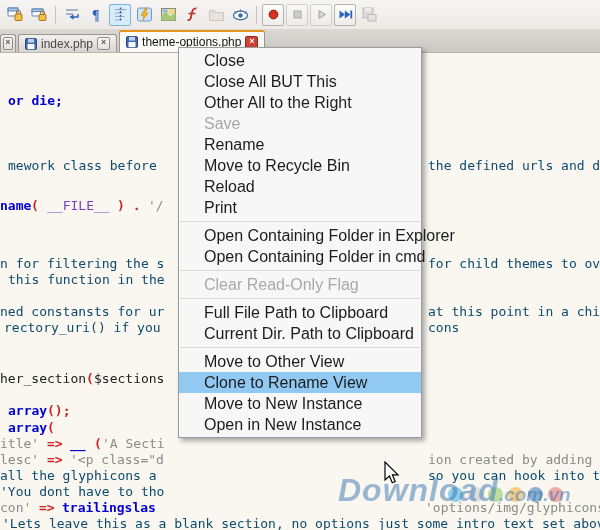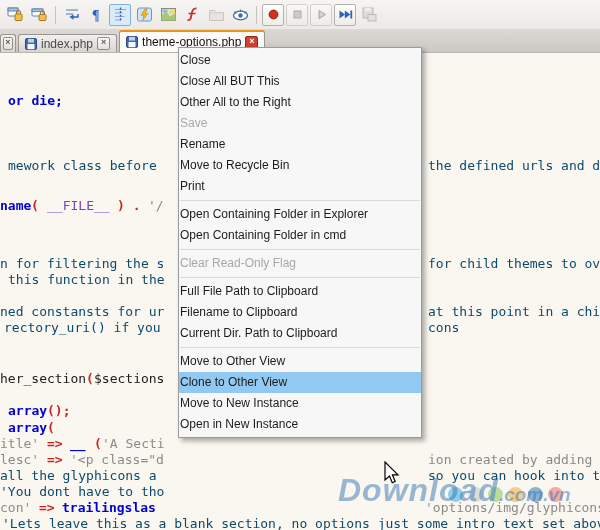--- a/index.html
+++ b/index.html
@@ -38,21 +38,21 @@
   .s-kw{color:#0000D4;font-weight:bold}
   .s-op{color:#CC2222;font-weight:bold}
   .s-str{color:#8A8A8A}
   .s-com{color:#0c4a6e}
   .s-magic{color:#7B3FC4;font-weight:normal}
   .s-plain{color:#202020}
   
   .menu{position:absolute;left:178px;top:47px;width:244px;background:#F7F7F7;
         border:1px solid #9B9B9B;box-shadow:3px 3px 5px rgba(0,0,0,.33);
         z-index:50;padding:2px 0;box-sizing:border-box}
-  .mitem{height:21px;line-height:21px;padding-left:1px;font-size:12px;color:#1C1C1C;white-space:nowrap}
+  .mitem{height:21px;line-height:21px;padding-left:25px;font-size:16px;color:#1C1C1C;white-space:nowrap}
   .mitem.hl{background:#91C9F2}
   .mitem.disabled{color:#A8A8A8}
   .msep{height:1px;background:#D8D8D8;margin:3px 1px}
   
   .watermark{position:absolute;left:338px;top:472px;z-index:60;color:rgba(55,118,182,.5);
              font-style:italic;font-weight:bold;pointer-events:none;white-space:nowrap}
   .wm-main{font-size:32px;letter-spacing:1px}
   .wm-suffix{font-size:19px}
   .dot{position:absolute;width:15px;height:15px;border-radius:50%;top:487px;z-index:40;opacity:.9}
   
@@ -221,33 +221,33 @@
     </div>
   <div class="codebg"></div>
   <div class="code-layer" id="code"><span class="cseg s-kw" style="left: 8px; top: 40px;">or die;</span><span class="cseg s-com" style="left: 8px; top: 105px;">mework class before</span><span class="cseg s-com" style="left: 428px; top: 105px;">the defined urls and d</span><span class="cseg s-kw" style="left: 0px; top: 145px;">name</span><span class="cseg s-op" style="left: 31px; top: 145px;">(</span><span class="cseg s-magic" style="left: 47px; top: 145px;">__FILE__</span><span class="cseg s-op" style="left: 117px; top: 145px;">) .</span><span class="cseg s-str" style="left: 148px; top: 145px;">'/</span><span class="cseg s-com" style="left: 0px; top: 203px;">n for filtering the s</span><span class="cseg s-com" style="left: 428px; top: 203px;">for child themes to ove</span><span class="cseg s-com" style="left: 8px; top: 219px;">this function in the</span><span class="cseg s-com" style="left: 0px; top: 251px;">ned constansts for ur</span><span class="cseg s-com" style="left: 428px; top: 251px;">at this point in a child</span><span class="cseg s-com" style="left: 4px; top: 267px;">rectory_uri() if you</span><span class="cseg s-com" style="left: 428px; top: 267px;">cons</span><span class="cseg s-plain" style="left: 0px; top: 318px;">her_section</span><span class="cseg s-op" style="left: 86px; top: 318px;">(</span><span class="cseg s-plain" style="left: 94px; top: 318px;">$sections</span><span class="cseg s-kw" style="left: 8px; top: 350px;">array</span><span class="cseg s-op" style="left: 47px; top: 350px;">();</span><span class="cseg s-kw" style="left: 8px; top: 367px;">array</span><span class="cseg s-op" style="left: 47px; top: 367px;">(</span><span class="cseg s-str" style="left: 0px; top: 383px;">itle'</span><span class="cseg s-op" style="left: 47px; top: 383px;">=&gt;</span><span class="cseg s-kw" style="left: 70px; top: 383px;">__</span><span class="cseg s-op" style="left: 94px; top: 383px;">(</span><span class="cseg s-str" style="left: 102px; top: 383px;">'A Secti</span><span class="cseg s-str" style="left: 0px; top: 399px;">lesc'</span><span class="cseg s-op" style="left: 47px; top: 399px;">=&gt;</span><span class="cseg s-str" style="left: 70px; top: 399px;">'&lt;p class="d</span><span class="cseg s-str" style="left: 428px; top: 399px;">ion created by adding a</span><span class="cseg s-com" style="left: 0px; top: 415px;">all the glyphicons a</span><span class="cseg s-com" style="left: 428px; top: 415px;">so you can hook into th</span><span class="cseg s-com" style="left: 0px; top: 431px;">'You dont have to tho</span><span class="cseg s-str" style="left: 0px; top: 447px;">con'</span><span class="cseg s-op" style="left: 39px; top: 447px;">=&gt;</span><span class="cseg s-kw" style="left: 62px; top: 447px;">trailingslas</span><span class="cseg s-str" style="left: 425px; top: 447px;">'options/img/glyphicons,</span><span class="cseg s-com" style="left: 2px; top: 463px;">'Lets leave this as a blank section, no options just some intro text set above</span></div>
   <div class="menu" id="menu">
       <div class="mitem">Close</div>
       <div class="mitem">Close All BUT This</div>
       <div class="mitem">Other All to the Right</div>
       <div class="mitem disabled">Save</div>
       <div class="mitem">Rename</div>
       <div class="mitem">Move to Recycle Bin</div>
+      <div class="mitem">Reload</div>
       <div class="mitem">Print</div>
       <div class="msep"></div>
       <div class="mitem">Open Containing Folder in Explorer</div>
       <div class="mitem">Open Containing Folder in cmd</div>
       <div class="msep"></div>
       <div class="mitem disabled">Clear Read-Only Flag</div>
       <div class="msep"></div>
       <div class="mitem">Full File Path to Clipboard</div>
-      <div class="mitem">Filename to Clipboard</div>
       <div class="mitem">Current Dir. Path to Clipboard</div>
       <div class="msep"></div>
       <div class="mitem">Move to Other View</div>
-      <div class="mitem hl">Clone to Other View</div>
+      <div class="mitem hl">Clone to Rename View</div>
       <div class="mitem">Move to New Instance</div>
       <div class="mitem">Open in New Instance</div>
     </div>
 
   <div class="watermark"><span class="wm-main">Download</span><span class="wm-suffix">.com.vn</span></div>
   <div id="dots">
       <span class="dot" style="left: 448px; background: rgb(133, 201, 232);"></span>
       <span class="dot" style="left: 468px; background: rgb(216, 216, 214);"></span>
       <span class="dot" style="left: 488px; background: rgb(183, 215, 149);"></span>
       <span class="dot" style="left: 508px; background: rgb(244, 200, 126);"></span>

